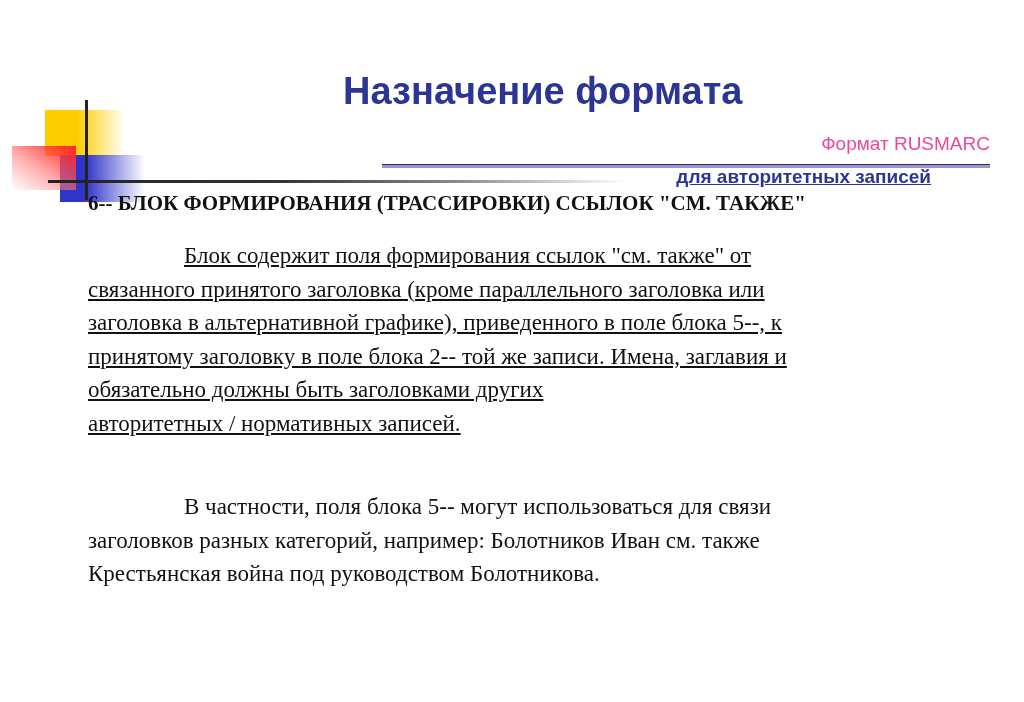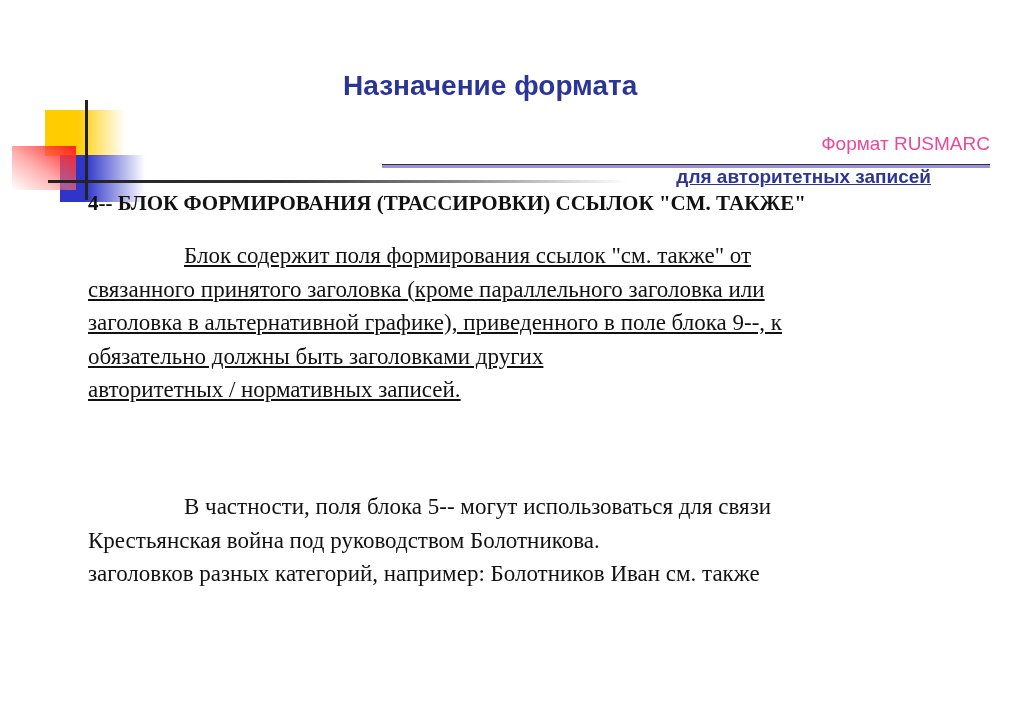--- a/index.html
+++ b/index.html
@@ -30,21 +30,21 @@
       position: absolute; left: 48px; top: 180px; width: 580px; height: 3px;
       background: linear-gradient(to right, #222 0%, #333 40%, #888 70%, rgba(200,200,200,0) 100%);
     }
     .purple-line {
       position: absolute; left: 382px; top: 164px; width: 608px; height: 3px;
       background: #9b8fe0; border-top: 1px solid #333;
     }
     .title {
       position: absolute; left: 343px; top: 70px;
       font-family: "Liberation Sans", sans-serif; font-weight: bold;
-      font-size: 28px; color: #2b3595; white-space: nowrap;
+      font-size: 38px; color: #2b3595; white-space: nowrap;
     }
     .subtitle {
       position: absolute; right: 34px; top: 133px;
       font-family: "Liberation Sans", sans-serif; font-size: 19px; color: #ec4899;
     }
     .subtitle2 {
       position: absolute; right: 93px; top: 166px;
       font-family: "Liberation Sans", sans-serif; font-weight: bold; font-size: 19px; color: #2b3595; text-decoration: underline;
     }
     .heading {
@@ -74,29 +74,30 @@
   <div class="red"></div>
   <div class="vline"></div>
 </div>
 <div class="hline"></div>
 <div class="purple-line"></div>
 
 <div class="title">Назначение формата</div>
 <div class="subtitle">Формат RUSMARC</div>
 <div class="subtitle2">для авторитетных записей</div>
 
-<div class="heading">4-- БЛОК ФОРМИРОВАНИЯ (ТРАССИРОВКИ) ССЫЛОК "СМ. ТАКЖЕ"</div>
+<div class="heading">6-- БЛОК ФОРМИРОВАНИЯ (ТРАССИРОВКИ) ССЫЛОК "СМ. ТАКЖЕ"</div>
 
 <div class="body-text p1">
   <span class="line indent">Блок содержит поля формирования ссылок "см. также" от</span>
   <span class="line">связанного принятого заголовка (кроме параллельного заголовка или</span>
-  <span class="line">заголовка в альтернативной графике), приведенного в поле блока 9--, к</span>
+  <span class="line">заголовка в альтернативной графике), приведенного в поле блока 5--, к</span>
+  <span class="line">принятому заголовку в поле блока 2-- той же записи. Имена, заглавия и</span>
   <span class="line">обязательно должны быть заголовками других</span>
   <span class="line">авторитетных / нормативных записей.</span>
 </div>
 
 <div class="body-text p2">
   <span class="line indent">В частности, поля блока 5-- могут использоваться для связи</span>
+  <span class="line">заголовков разных категорий, например: Болотников Иван см. также</span>
   <span class="line">Крестьянская война под руководством Болотникова.</span>
-  <span class="line">заголовков разных категорий, например: Болотников Иван см. также</span>
 </div>
 
 <div class="page-num">79</div>
 
 </body></html>

